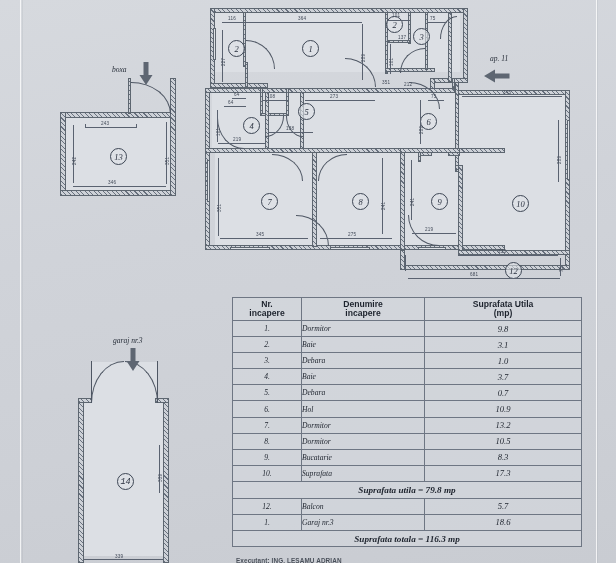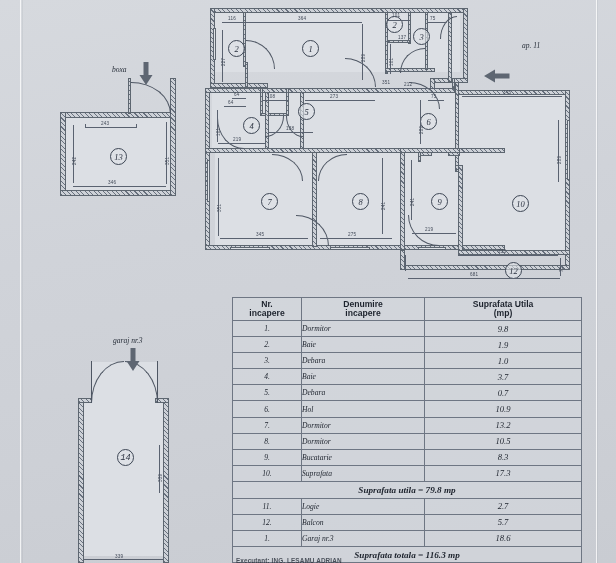--- a/index.html
+++ b/index.html
@@ -122,21 +122,21 @@
     <div class="wall" style="left:78px;top:398px;width:6px;height:165px;"></div>
     <div class="wall" style="left:163px;top:398px;width:6px;height:165px;"></div>
     <div class="wall" style="left:78px;top:398px;width:14px;height:5px;"></div>
     <div class="wall" style="left:155px;top:398px;width:14px;height:5px;"></div>
 
     <div style="position:absolute;left:91px;top:361px;width:.8px;height:41px;background:#4e5663;"></div>
     <div style="position:absolute;left:157px;top:361px;width:.8px;height:41px;background:#4e5663;"></div>
     <div class="door arc-tl" style="left:91px;top:361px;width:32px;height:41px;"></div>
     <div class="door arc-tr" style="left:125px;top:361px;width:32px;height:41px;"></div>
 
-    <div class="rm" style="left:117px;top:449px;font-family:Liberation Mono, monospace;">14</div>
+    <div class="rm" style="left:117px;top:473px;font-family:Liberation Mono, monospace;">14</div>
 
     <div class="dimline v" style="left:159px;top:445px;height:48px;"></div>
     <span class="dim v" style="left:158px;top:482px;">339</span>
     <div class="dimline h" style="left:84px;top:559px;width:79px;"></div>
     <span class="dim" style="left:115px;top:554px;">339</span>
   </div>
 
   <span class="callout" style="left:113px;top:336px;">garaj nr.3</span>
   <svg class="arrow-svg" style="left:126px;top:348px;" width="14" height="24" viewBox="0 0 14 24">
     <polygon points="4.5,0 9.5,0 9.5,13 13.5,13 7,23 0.5,13 4.5,13" fill="#5e6672"></polygon>
@@ -283,21 +283,21 @@
     <span class="dim v" style="left:557px;top:164px;">289</span>
     <div class="dimline h" style="left:458px;top:255px;width:100px;"></div>
     <span class="dim" style="left:498px;top:249px;">233</span>
     <div class="dimline h" style="left:408px;top:278px;width:152px;"></div>
     <span class="dim" style="left:470px;top:272px;">681</span>
     <div class="dimline v" style="left:560px;top:258px;height:18px;"></div>
     <span class="dim v" style="left:559px;top:272px;">75</span>
     <div class="dimline v" style="left:405px;top:255px;height:16px;"></div>
   </div>
 
-  <span class="callout" style="left:490px;top:41px;margin-left:32px;">ap. 11</span>
+  <span class="callout" style="left:490px;top:54px;">ap. 11</span>
   <svg class="arrow-svg" style="left:484px;top:69px;" width="26" height="14" viewBox="0 0 26 14">
     <polygon points="0,7 11,0.5 11,4.5 25.5,4.5 25.5,9.5 11,9.5 11,13.5" fill="#5e6672"></polygon>
   </svg>
 
   <table id="area-table">
     <thead>
       <tr>
         <th>
           <span>Nr.</span><br>
           <span>incapere</span>
@@ -314,21 +314,21 @@
     </thead>
     <tbody id="tbody-main">
         <tr>
           <td class="c-nr">1.</td>
           <td class="c-name">Dormitor</td>
           <td class="c-area">9.8</td>
         </tr>
         <tr>
           <td class="c-nr">2.</td>
           <td class="c-name">Baie</td>
-          <td class="c-area">1.9</td>
+          <td class="c-area">3.1</td>
         </tr>
         <tr>
           <td class="c-nr">3.</td>
           <td class="c-name">Debara</td>
           <td class="c-area">1.0</td>
         </tr>
         <tr>
           <td class="c-nr">4.</td>
           <td class="c-name">Baie</td>
           <td class="c-area">3.7</td>
@@ -360,25 +360,20 @@
         </tr>
         <tr>
           <td class="c-nr">10.</td>
           <td class="c-name">Suprafata</td>
           <td class="c-area">17.3</td>
         </tr>
         <tr class="subtotal">
           <td colspan="3">Suprafata utila = 79.8 mp</td>
         </tr>
         <tr>
-          <td class="c-nr">11.</td>
-          <td class="c-name">Logie</td>
-          <td class="c-area">2.7</td>
-        </tr>
-        <tr>
           <td class="c-nr">12.</td>
           <td class="c-name">Balcon</td>
           <td class="c-area">5.7</td>
         </tr>
         <tr>
           <td class="c-nr">1.</td>
           <td class="c-name">Garaj nr.3</td>
           <td class="c-area">18.6</td>
         </tr>
         <tr class="subtotal">

